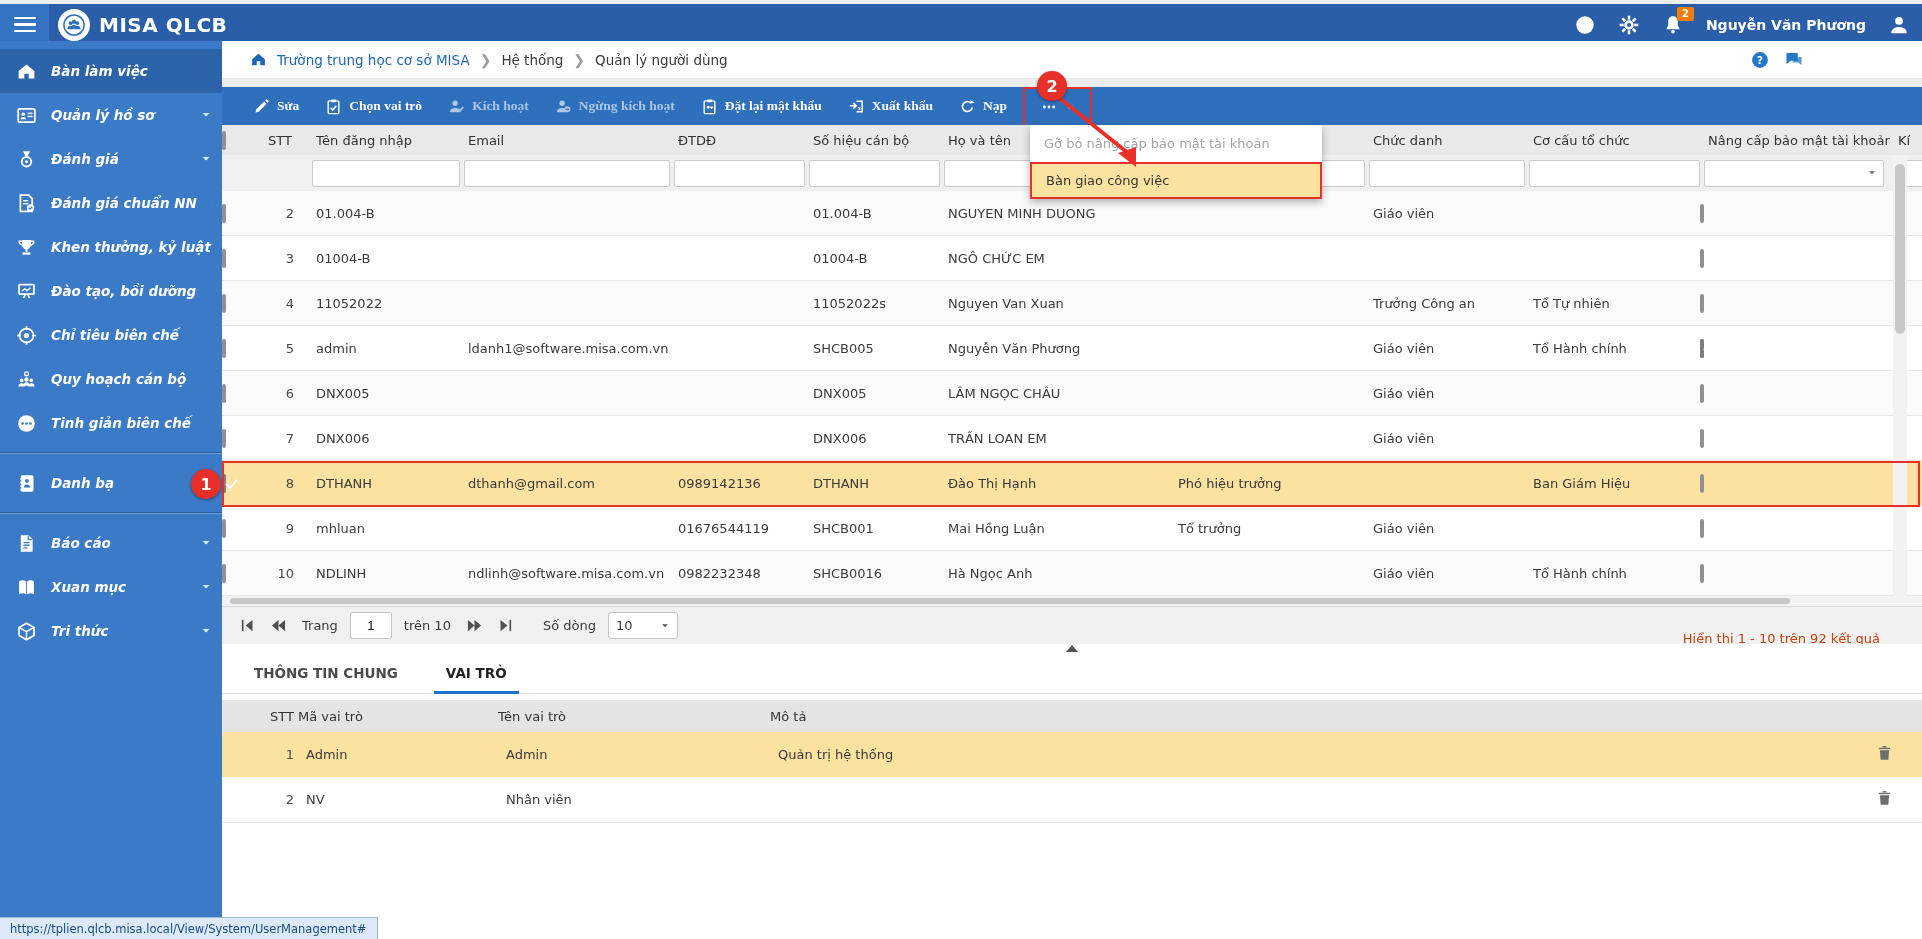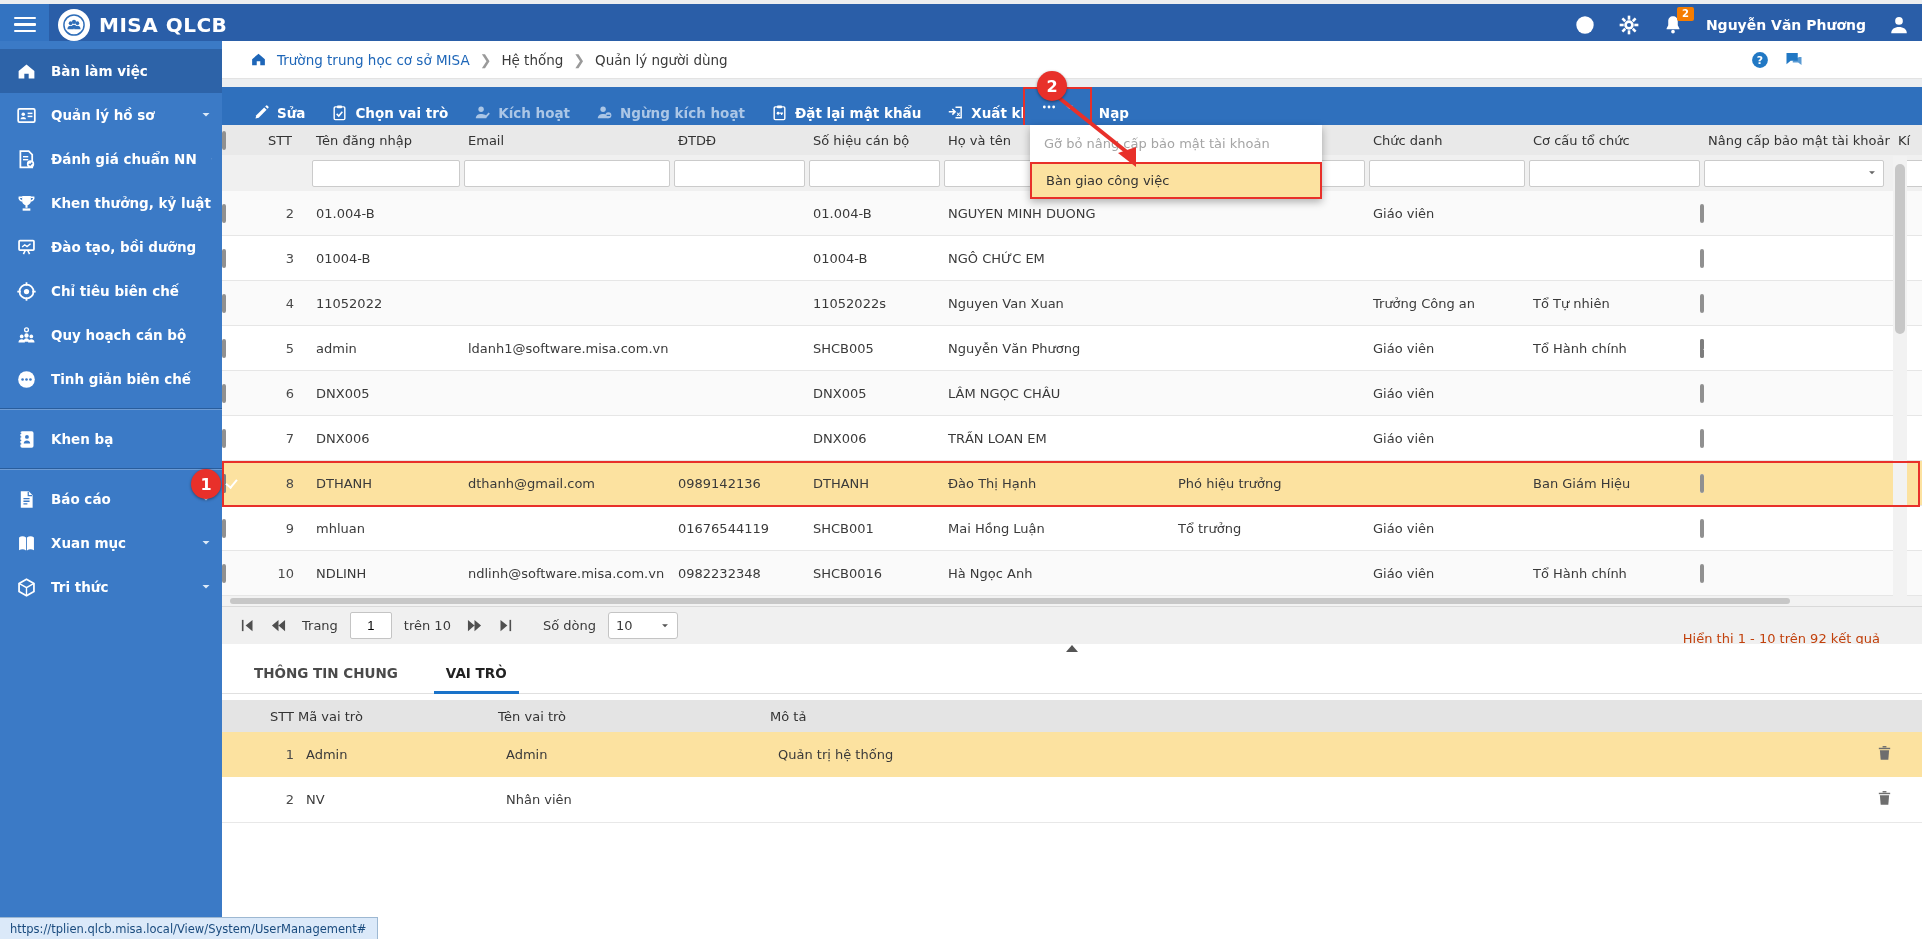--- a/index.html
+++ b/index.html
@@ -28,30 +28,30 @@
   #crumbbar{left:222px;top:41px;width:1700px;height:38px;background:#fff;border-bottom:1px solid #e3e3e3;padding-left:28px;gap:10px;box-sizing:border-box;}
   .crumb-link{color:#1e66b8;font-size:13.5px;cursor:pointer;}
   .crumb-cur{color:#3a3a3a;font-size:13.5px;}
   .crumb-sep{color:#9a9a9a;font-size:14px;}
   #crumb-home{width:17px;height:17px;color:#1e66b8;cursor:pointer;}
   #crumb-right{position:absolute;right:118px;top:0;height:38px;gap:14px;}
   .crumb-ico{width:20px;height:20px;color:#2178c4;cursor:pointer;}
 
   
   #sidebar{left:0;top:41px;width:222px;height:898px;background:#3b7ac6;padding-top:8px;box-sizing:border-box;}
-  .side-item{height:44px;display:flex;align-items:center;padding:0 10px 0 16px;color:#fff;cursor:pointer;gap:14px;}
+  .side-item{height:44px;display:flex;align-items:center;padding:0 10px 0 16px;color:#fff;cursor:pointer;gap:14px;font-style:italic;}
   .side-item.active{background:#2d63a8;}
   .side-item .ic{width:21px;height:21px;flex:0 0 21px;color:#fff;}
   .side-item .lb{font-size:13.5px;font-weight:600;flex:1;white-space:nowrap;}
   .side-item .chev{width:12px;height:12px;color:#dce9f7;}
   .side-div{height:0;border-top:1px solid rgba(10,40,80,.35);border-bottom:1px solid rgba(255,255,255,.25);margin:7px 0;}
 
   
   #toolbar{left:222px;top:87px;width:1700px;height:38px;background:#2f70bd;color:#fff;padding-left:18px;gap:0;box-sizing:border-box;}
-  .tool-btn{display:flex;align-items:flex-end;gap:7px;padding:0 13px;height:30px;cursor:pointer;font-size:13.5px;font-weight:600;color:#fff;white-space:nowrap;}
+  .tool-btn{display:flex;align-items:center;gap:7px;padding:0 13px;height:30px;cursor:pointer;font-size:13.5px;font-weight:600;color:#fff;white-space:nowrap;font-family:Liberation Serif, serif;}
   .tool-btn .ic{width:17px;height:17px;}
   .tool-btn.disabled{color:#abc6e6;cursor:default;}
   .tool-btn.disabled .ic{color:#abc6e6;}
   #more-btn{position:absolute;left:1025px;top:89px;width:65px;height:36px;background:#2f70bd;display:flex;align-items:center;justify-content:center;gap:7px;cursor:pointer;color:#fff;outline:2px solid #e8302a;}
   #more-btn .ic{width:16px;height:16px;}
   #more-btn .car{width:11px;height:11px;}
 
   
   #dropdown{left:1030px;top:125px;width:292px;background:#fff;box-shadow:0 3px 8px rgba(0,0,0,.3);z-index:50;}
   .menu-item{height:37px;display:flex;align-items:center;padding:0 14px;font-size:13px;cursor:pointer;box-sizing:border-box;background:#fff;}
@@ -233,20 +233,35 @@
         <span class="lb">Quản lý hồ sơ</span>
         <span class="chev ico">
           <svg viewBox="0 0 24 24">
             <path d="M5 8l7 7 7-7z" fill="currentColor"></path>
           </svg>
         </span>
       </div>
       <div class="side-item">
         <span class="ic ico">
           <svg viewBox="0 0 24 24">
+            <path d="M8 2.5h8l-2.6 5.6h-2.8z" fill="currentColor"></path>
+            <circle cx="12" cy="14.5" r="5.4" fill="none" stroke="currentColor" stroke-width="2.2"></circle>
+            <circle cx="12" cy="14.5" r="1.7" fill="currentColor"></circle>
+          </svg>
+        </span>
+        <span class="lb">Đánh giá</span>
+        <span class="chev ico">
+          <svg viewBox="0 0 24 24">
+            <path d="M5 8l7 7 7-7z" fill="currentColor"></path>
+          </svg>
+        </span>
+      </div>
+      <div class="side-item">
+        <span class="ic ico">
+          <svg viewBox="0 0 24 24">
             <path d="M5 2.5h9.5l4 4V21H5z" fill="none" stroke="currentColor" stroke-width="2"></path>
             <rect x="8" y="8" width="6" height="1.6" fill="currentColor"></rect>
             <rect x="8" y="11.4" width="6" height="1.6" fill="currentColor"></rect>
             <circle cx="16.6" cy="17" r="4.2" fill="currentColor"></circle>
             <path d="M14.7 17l1.4 1.4 2.4-2.7" fill="none" stroke="#3b7ac6" stroke-width="1.6"></path>
           </svg>
         </span>
         <span class="lb">Đánh giá chuẩn NN</span>
         <span class="chev ico">
           <svg viewBox="0 0 24 24">
@@ -311,21 +326,21 @@
       <div class="side-div"></div>
       <div class="side-item">
         <span class="ic ico">
           <svg viewBox="0 0 24 24">
             <rect x="5" y="2.5" width="15" height="19" rx="2" fill="currentColor"></rect>
             <circle cx="12.5" cy="9" r="2.2" fill="#3b7ac6"></circle>
             <path d="M8.8 16.5c0-2.2 1.7-3.4 3.7-3.4s3.7 1.2 3.7 3.4z" fill="#3b7ac6"></path>
             <path d="M4 5h2M4 9h2M4 13h2M4 17h2" stroke="#3b7ac6" stroke-width="1.6"></path>
           </svg>
         </span>
-        <span class="lb">Khen bạ</span>
+        <span class="lb">Danh bạ</span>
       </div>
       <div class="side-div"></div>
       <div class="side-item">
         <span class="ic ico">
           <svg viewBox="0 0 24 24">
             <path d="M5.5 2.5h9l4.5 4.5v14.5H5.5z" fill="currentColor"></path>
             <path d="M14 3v4.5h4.5" fill="none" stroke="#3b7ac6" stroke-width="1.4"></path>
             <path d="M8.5 11h7M8.5 14h7M8.5 17h4.5" stroke="#3b7ac6" stroke-width="1.6"></path>
           </svg>
         </span>

